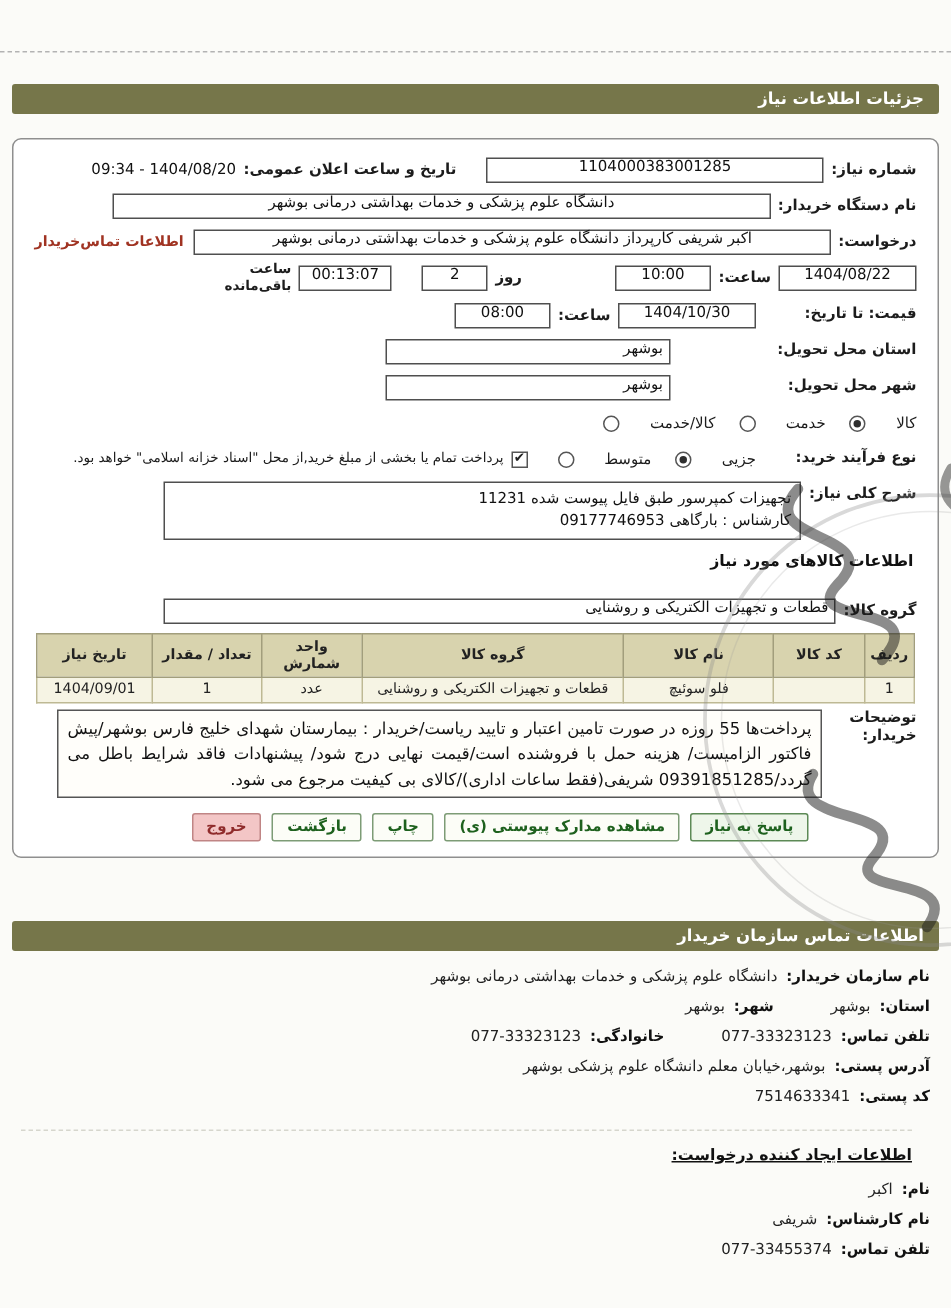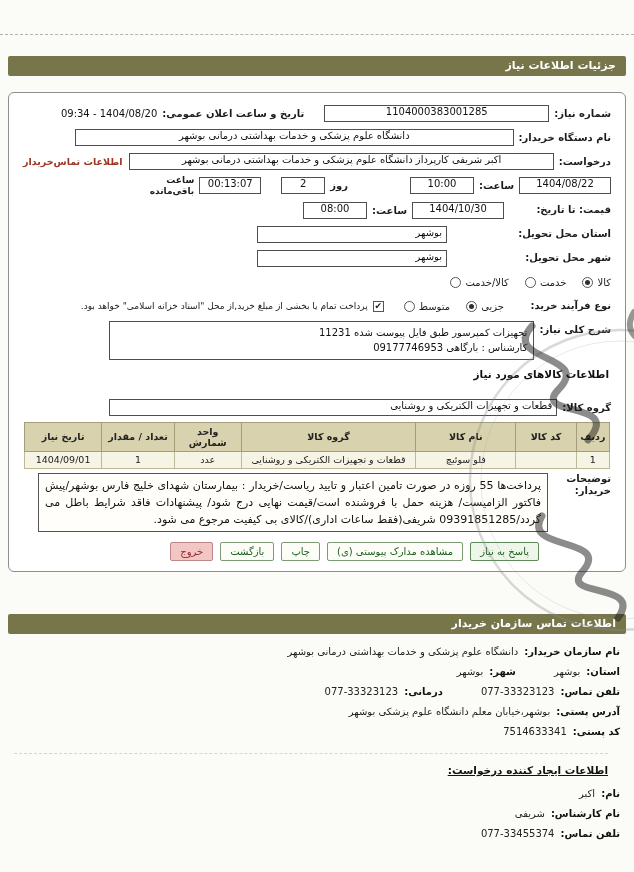--- a/index.html
+++ b/index.html
@@ -18,21 +18,21 @@
   .val{font-size:10px;color:#111;white-space:nowrap}
   .input{border:1px solid #4f4f4f;background:#fff;height:17px;display:flex;align-items:flex-start;
          font-size:10px;color:#111;padding:0 4px;flex:none}
   .input.center{justify-content:center}
   .input.grow{flex:1 1 auto}
   .w225{width:225px}.w92{width:92px}.w64{width:64px}.w44{width:44px}.w62{width:62px}.w190{width:190px}
   .mlend{margin-left:52px}
   .sp60{width:52px;flex:none}.sp14{width:10px;flex:none}
   .link{font-size:9.5px;font-weight:bold;color:#a03322;white-space:nowrap;cursor:pointer;margin-right:2px}
   .radio-group{display:flex;align-items:center;gap:16px;flex:none}
-  .radio-item{display:inline-flex;align-items:center;gap:4px}
+  .radio-item{display:inline-flex;align-items:center;gap:20px}
   .rlbl{font-size:10px;color:#1c1c1c;white-space:nowrap}
   .radio{width:11px;height:11px;border:1px solid #555;border-radius:50%;background:#fff;position:relative;flex:none;display:inline-block}
   .radio.sel::after{content:"";position:absolute;inset:2px;border-radius:50%;background:#2e2e2e}
   .checkbox{width:11px;height:11px;border:1px solid #555;background:#fff;display:inline-flex;align-items:center;justify-content:center;flex:none}
   .checkbox.checked::after{content:"✔";font-size:9px;color:#222;line-height:1}
   .cb-text{font-size:9px;color:#1c1c1c;line-height:1.2}
   .descbox{flex:1 1 auto;margin-left:86px;border:1px solid #4f4f4f;background:#fff;min-height:36px;
            padding:3px 6px;font-size:10px;line-height:1.55;color:#111}
   .groupinput{flex:1 1 auto;margin-left:86px}
   .section-lbl{font-size:10.5px;font-weight:bold;color:#111;margin:8px 10px 18px 0}
@@ -40,21 +40,21 @@
   table.goods th{background:#d8d3ae;border:1px solid #a29e7c;font-weight:bold;color:#222;padding:3px 2px;height:18px}
   table.goods td{background:#f6f4e4;border:1px solid #beb994;color:#222;padding:2px 2px;text-align:center;height:17px}
   table.goods th:nth-child(1){width:32px}  table.goods th:nth-child(2){width:58px}
   table.goods th:nth-child(3){width:96px}  table.goods th:nth-child(4){width:168px}
   table.goods th:nth-child(5){width:64px}  table.goods th:nth-child(6){width:70px}
   table.goods th:nth-child(7){width:74px}
   .noteslbl{white-space:normal;width:58px;line-height:1.25;align-self:flex-start;margin-top:0}
   .notesbox{flex:1 1 auto;margin-left:15px;border:1px solid #555;background:#fffefa;min-height:46px;
             padding:3px 6px;font-size:11px;line-height:1.55;color:#111;text-align:justify}
   .btnrow{display:flex;gap:7px;margin:10px 8px 2px 8px;padding-right:72px}
-  .btn{height:19px;padding:0 9px;font-size:10px;font-weight:normal;border-radius:2px;cursor:pointer;
+  .btn{height:19px;padding:0 9px;font-size:10px;font-weight:bold;border-radius:2px;cursor:pointer;
        font-family:inherit;border:1px solid #7d9c76;background:#fcfdf7;color:#1e611e}
   .btn.primary{background:#eef6ea;border-color:#5d8a56}
   .btn.exit{background:#f3c6c6;border-color:#c08585;color:#8f2b2b}
   .contact{margin:12px 14px 0 14px;position:relative;z-index:1}
   .crow{display:flex;align-items:center;gap:6px;margin:0 0 9px 0;font-size:10px}
   .clbl{font-weight:bold;color:#111;white-space:nowrap}
   .cval{color:#222;white-space:nowrap}
   .cgap{width:26px;flex:none}
   .creator-hd{font-size:10.5px;font-weight:bold;text-decoration:underline;color:#111;
               margin:16px 12px 12px 0;padding-top:10px;border-top:1px dashed #d6d6cd}
@@ -249,21 +249,21 @@
       <span class="clbl">استان:</span>
       <span class="cval">بوشهر</span>
       <span class="cgap"></span>
       <span class="clbl">شهر:</span>
       <span class="cval">بوشهر</span>
     </div>
     <div class="crow">
       <span class="clbl">تلفن تماس:</span>
       <span class="cval" dir="ltr">077-33323123</span>
       <span class="cgap"></span>
-      <span class="clbl">درمانی:</span>
+      <span class="clbl">خانوادگی:</span>
       <span class="cval" dir="ltr">077-33323123</span>
     </div>
     <div class="crow">
       <span class="clbl">آدرس پستی:</span>
       <span class="cval">بوشهر،خیابان معلم دانشگاه علوم پزشکی بوشهر</span>
     </div>
     <div class="crow">
       <span class="clbl">کد پستی:</span>
       <span class="cval" dir="ltr">7514633341</span>
     </div>

